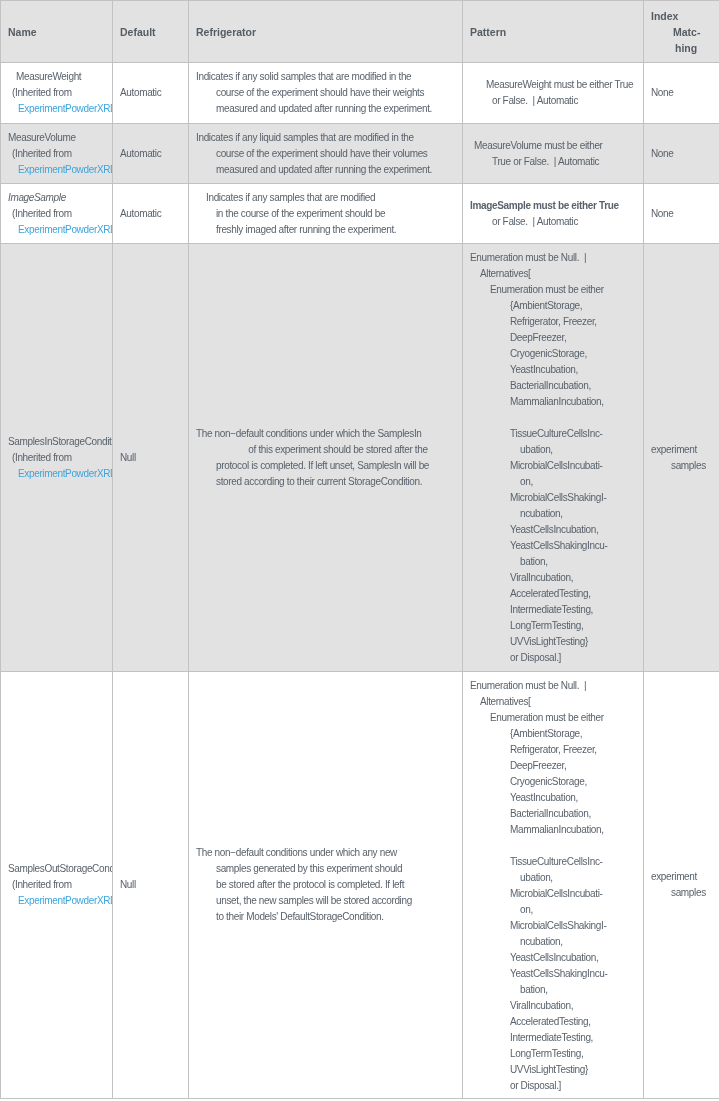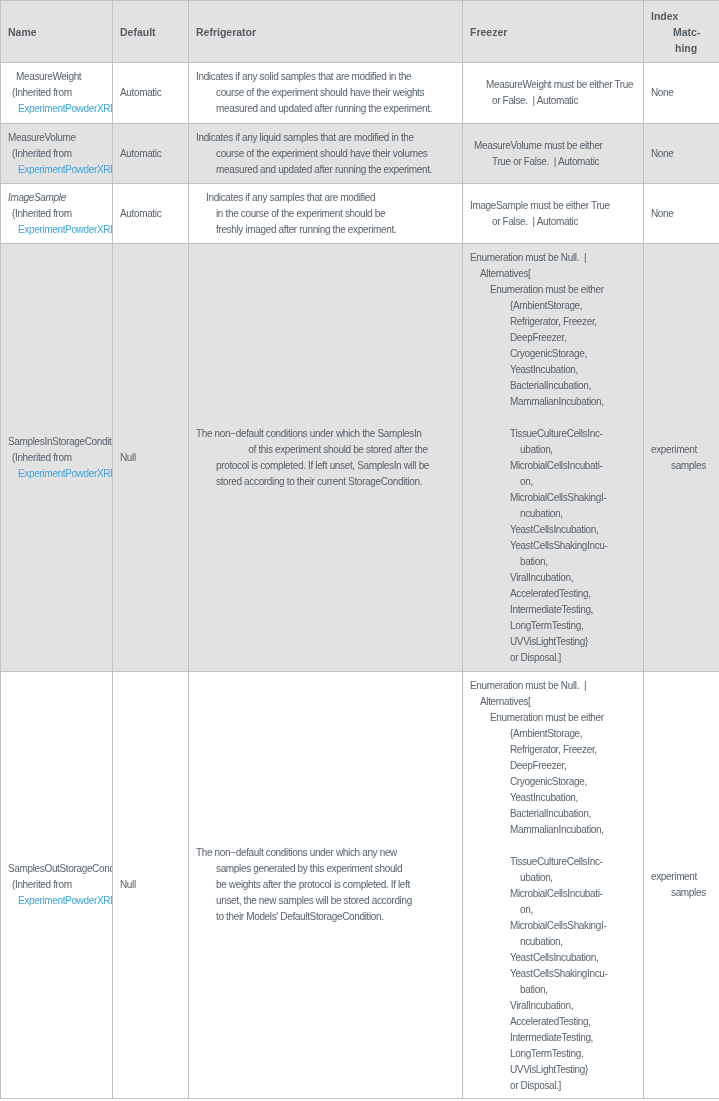--- a/index.html
+++ b/index.html
@@ -62,21 +62,21 @@
     <col class="c-default">
     <col class="c-desc">
     <col class="c-pattern">
     <col class="c-index">
   </colgroup>
   <thead>
     <tr>
       <th>Name</th>
       <th>Default</th>
       <th>Refrigerator</th>
-      <th>Freezer</th>
+      <th>Pattern</th>
       <th class="col-index">
           <div class="line" style="padding-left: 0px;">Index</div>
           <div class="line" style="padding-left: 22px;">Matc-</div>
           <div class="line" style="padding-left: 24px;">hing</div>
         </th>
     </tr>
   </thead>
   <tbody>
       <tr>
         <td class="col-name">
@@ -130,21 +130,21 @@
         </td>
         <td class="col-default">
           <div class="line" style="padding-left: 0px;">Automatic</div>
         </td>
         <td class="col-description">
           <div class="line" style="padding-left: 10px;">Indicates if any samples that are modified</div>
           <div class="line" style="padding-left: 20px;">in the course of the experiment should be</div>
           <div class="line" style="padding-left: 20px;">freshly imaged after running the experiment.</div>
         </td>
         <td class="col-pattern">
-          <div class="line" style="padding-left: 0px;">ImageSample must be either True</div>
+          <div class="line" style="padding-left: 0px; font-weight: bold;">ImageSample must be either True</div>
           <div class="line" style="padding-left: 22px;">or False.  | Automatic</div>
         </td>
         <td class="col-index">
           <div class="line" style="padding-left: 0px;">None</div>
         </td>
       </tr>
       <tr>
         <td class="col-name">
           <div class="line" style="padding-left: 0px;">SamplesInStorageCondition</div>
           <div class="line" style="padding-left: 4px;">(Inherited from</div>
@@ -197,21 +197,21 @@
           <div class="line" style="padding-left: 0px;">SamplesOutStorageCondition</div>
           <div class="line" style="padding-left: 4px;">(Inherited from</div>
           <div class="line link" style="padding-left: 10px;">ExperimentPowderXRD</div>
         </td>
         <td class="col-default">
           <div class="line" style="padding-left: 0px;">Null</div>
         </td>
         <td class="col-description">
           <div class="line" style="padding-left: 0px;">The non−default conditions under which any new</div>
           <div class="line" style="padding-left: 20px;">samples generated by this experiment should</div>
-          <div class="line" style="padding-left: 20px;">be weights after the protocol is completed. If left</div>
+          <div class="line" style="padding-left: 20px;">be stored after the protocol is completed. If left</div>
           <div class="line" style="padding-left: 20px;">unset, the new samples will be stored according</div>
           <div class="line" style="padding-left: 20px;">to their Models' DefaultStorageCondition.</div>
         </td>
         <td class="col-pattern">
           <div class="line" style="padding-left: 0px;">Enumeration must be Null.  |</div>
           <div class="line" style="padding-left: 10px;">Alternatives[</div>
           <div class="line" style="padding-left: 20px;">Enumeration must be either</div>
           <div class="line" style="padding-left: 40px;">{AmbientStorage,</div>
           <div class="line" style="padding-left: 40px;">Refrigerator, Freezer,</div>
           <div class="line" style="padding-left: 40px;">DeepFreezer,</div>

